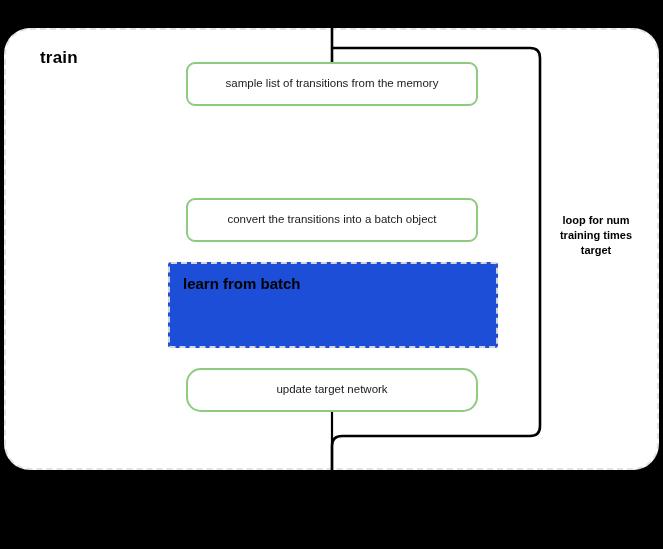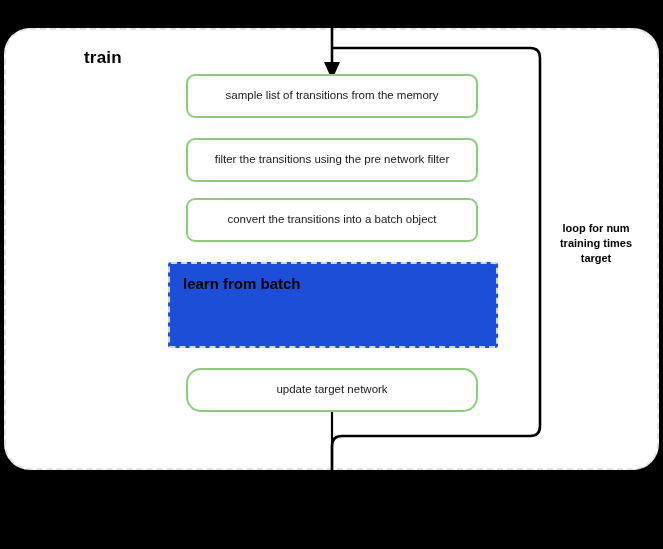--- a/index.html
+++ b/index.html
@@ -38,21 +38,20 @@
 
   .train-title {
     position: absolute;
     left: 34px;
     top: 18px;
     font-size: 17px;
     font-weight: bold;
     color: #000000;
     letter-spacing: 0.2px;
     white-space: nowrap;
-    margin-left: 44px;
   }
 
   
   .proc-box {
     position: absolute;
     left: 186px;
     width: 292px;
     height: 44px;
     background: #ffffff;
     border: 2.5px solid #8ecb7f;
@@ -63,21 +62,21 @@
     z-index: 5;
   }
   .proc-box .label {
     font-size: 11.5px;
     color: #1a1a1a;
     text-align: center;
     line-height: 1.2;
     white-space: nowrap;
   }
 
-  #box-sample  { top: 74px; }
+  #box-sample  { top: 62px; }
   #box-filter  { top: 138px; }
   #box-convert { top: 198px; align-items: center; }
   #box-update  { top: 368px; border-radius: 15px; }
 
   
   .subblock {
     position: absolute;
     left: 168px;
     top: 262px;
     width: 330px;
@@ -103,21 +102,20 @@
     position: absolute;
     left: 544px;
     top: 213px;
     width: 104px;
     font-size: 11px;
     font-weight: bold;
     color: #000000;
     text-align: center;
     line-height: 1.35;
     z-index: 6;
-    margin-top: 8px;
   }
 
   
   #connectors {
     position: absolute;
     left: 0; top: 0;
     width: 663px;
     height: 549px;
     pointer-events: none;
     z-index: 3;
@@ -139,23 +137,20 @@
   </svg>
 
   <div class="train-container">
     <div class="train-title">train</div>
   </div>
 
   <div class="proc-box" id="box-sample">
     <span class="label">sample list of transitions from the memory</span>
   </div>
 
-  <div class="proc-box" id="box-filter">
-    <span class="label">filter the transitions using the pre network filter</span>
-  </div>
 
   <div class="proc-box" id="box-convert">
     <span class="label">convert the transitions into a batch object</span>
   </div>
 
   <div class="subblock">
     <div class="subblock-title">learn from batch</div>
   </div>
 
   <div class="proc-box" id="box-update">

